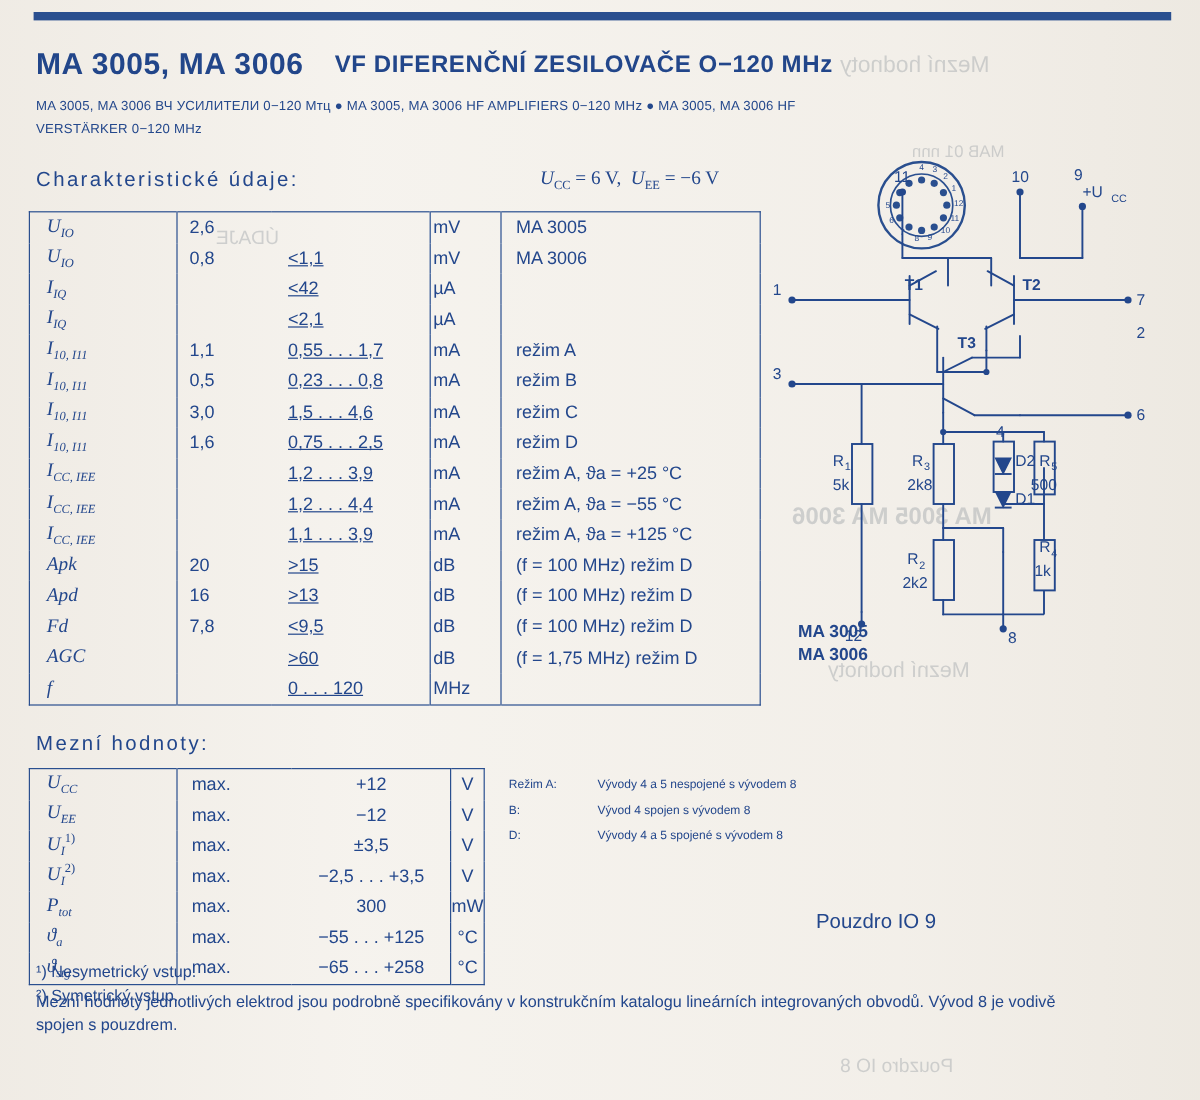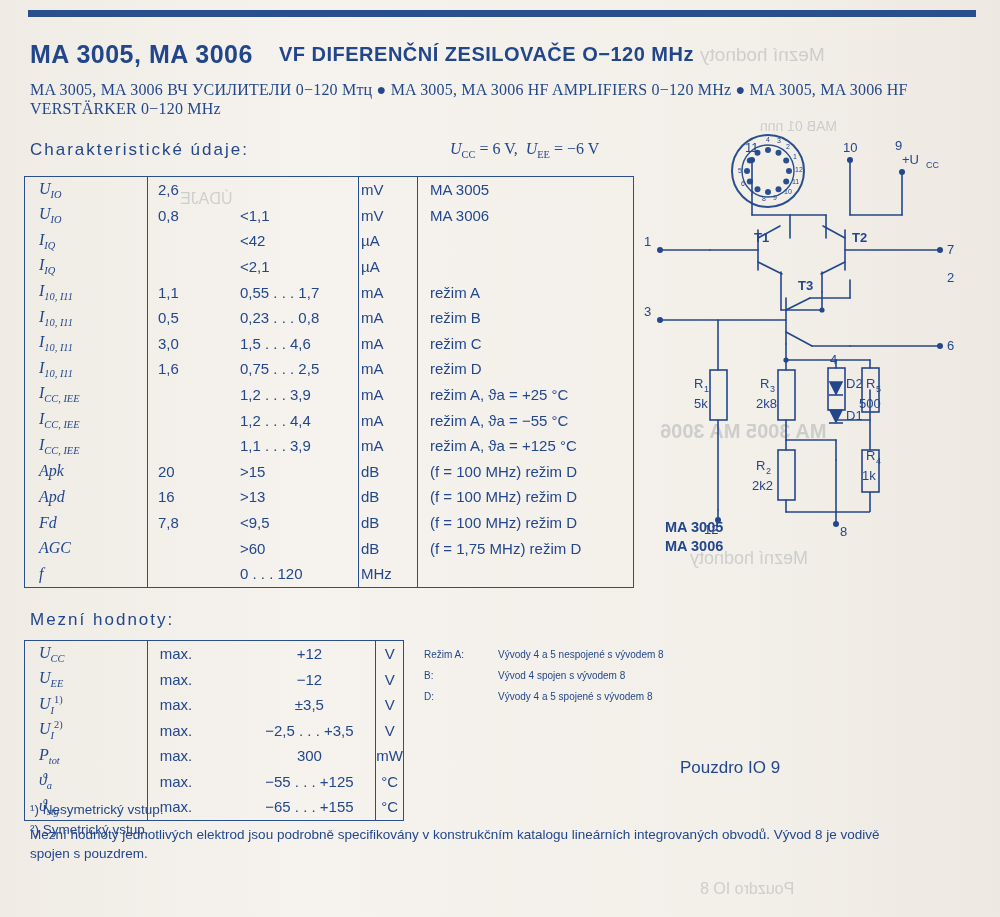--- a/index.html
+++ b/index.html
@@ -23,21 +23,21 @@
     background:#2a4f8f;
   }
   .title-row{position:absolute;left:30px;top:40px;width:700px;}
   .t-main{
     font-size:25px;font-weight:bold;letter-spacing:.5px;color:#22468a;
     display:flex;align-items:center;gap:26px;white-space:nowrap;
   }
   .t-sub{font-size:20px;font-weight:bold;color:#22468a;}
   .langline{
     position:absolute;left:30px;top:80px;width:940px;
-    font-size:16px;color:#24488c;letter-spacing:.2px;line-height:19px;font-family:Liberation Serif, serif;
+    font-size:11px;color:#24488c;letter-spacing:.2px;line-height:19px;
   }
   .sec-head{
     position:absolute;font-size:17px;letter-spacing:2px;color:#23478c;
   }
   #charHead{left:30px;top:140px;}
   .cond{
     position:absolute;left:450px;top:140px;font-size:16px;color:#23478c;
     font-family:"Liberation Serif", serif;
   }
   .cond i{font-style:italic;}
@@ -49,21 +49,21 @@
     position:absolute;border:1.6px solid #2a4f8f;border-collapse:collapse;
     background:transparent;
   }
   #mainTable{left:24px;top:176px;width:610px;}
   #mainTable td{
     border:0;padding:0;height:25.6px;vertical-align:middle;
     font-size:15px;color:#23478c;white-space:nowrap;
   }
   #mainTable .c0{width:108px;padding-left:14px;font-family:"Liberation Serif", serif;font-size:16px;}
   #mainTable .c1{width:68px;border-left:1.6px solid #2a4f8f;padding-left:10px;}
-  #mainTable .c2{width:118px;padding-left:14px;}
+  #mainTable .c2{width:118px;padding-left:14px;text-decoration:underline;}
   #mainTable .c3{width:56px;border-left:1.6px solid #2a4f8f;border-right:1.6px solid #2a4f8f;padding-left:2px;}
   #mainTable .c4{padding-left:12px;}
   .it{font-style:italic;font-family:"Liberation Serif", serif;}
 
   
   #limHead{left:30px;top:610px;}
   #limTable{left:24px;top:640px;width:380px;}
   #limTable td{
     border:0;padding:0;height:25.5px;vertical-align:middle;
     font-size:15px;color:#23478c;white-space:nowrap;
@@ -280,21 +280,21 @@
       </tr>
       <tr>
         <td class="l0"><span class="it">ϑ</span><sub class="it">a</sub></td>
         <td class="l1">max.</td>
         <td class="l2">−55 . . . +125</td>
         <td class="l3">°C</td>
       </tr>
       <tr>
         <td class="l0"><span class="it">ϑ</span><sub class="it">stg</sub></td>
         <td class="l1">max.</td>
-        <td class="l2">−65 . . . +155</td>
+        <td class="l2">−65 . . . +258</td>
         <td class="l3">°C</td>
       </tr>
     </tbody>
 </table>
 
 <div class="regimes" id="regimeList">
     <div><span class="lbl">Režim A:</span><span>Vývody 4 a 5 nespojené s vývodem 8</span></div>
     <div><span class="lbl">B:</span><span>Vývod 4 spojen s vývodem 8</span></div>
     <div><span class="lbl">D:</span><span>Vývody 4 a 5 spojené s vývodem 8</span></div>
   </div>

